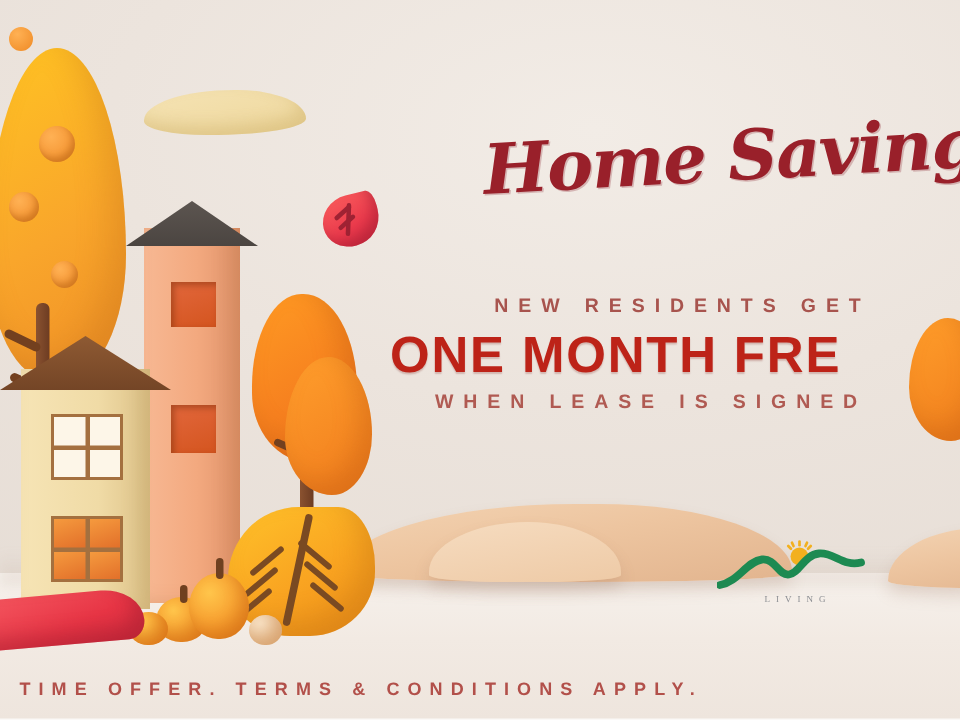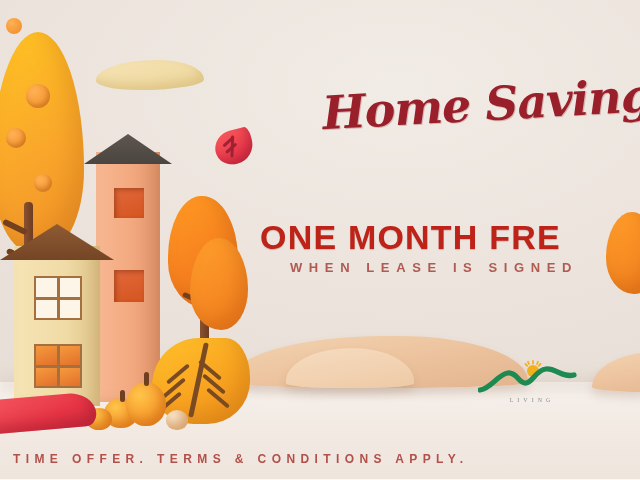--- a/index.html
+++ b/index.html
@@ -289,20 +289,21 @@
 
     <div class="clay wedge"></div>
 
     <div class="clay bush-r"></div>
     <div class="tiny-dot" style="left:6px;top:18px;"></div>
   </div>
 
   <div class="copy">
     <div class="home-savings">Home Savings!</div>
 
+    <div class="new-res">NEW RESIDENTS GET</div>
     <div class="one-month">ONE MONTH FRE</div>
     <div class="when-lease">WHEN LEASE IS SIGNED</div>
 
     <div class="terms">TED TIME OFFER. TERMS &amp; CONDITIONS APPLY.</div>
   </div>
 
   <div class="logo">
     <svg width="108" height="34" viewBox="0 0 108 34">
       <g>
         <circle cx="55" cy="11" r="6" fill="#f2b01f"></circle>

